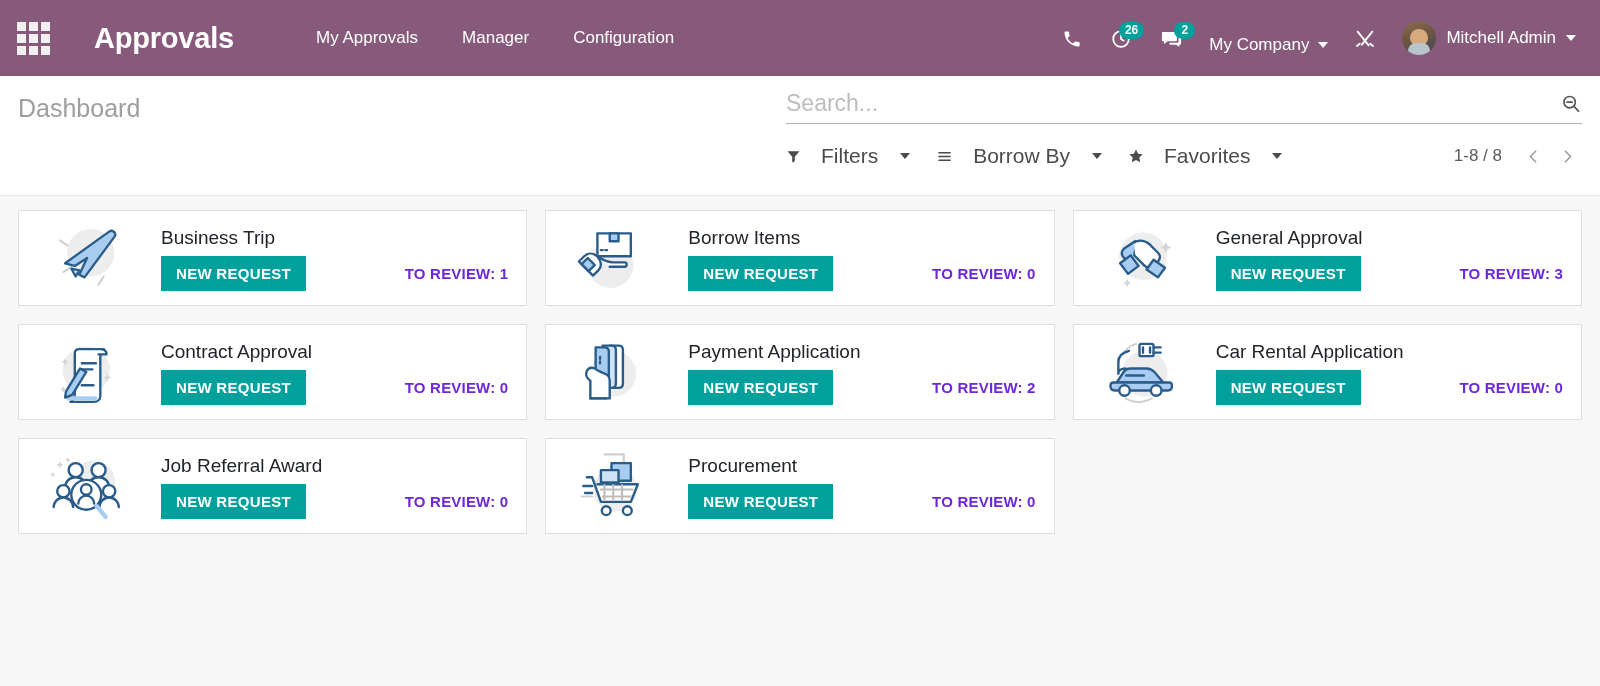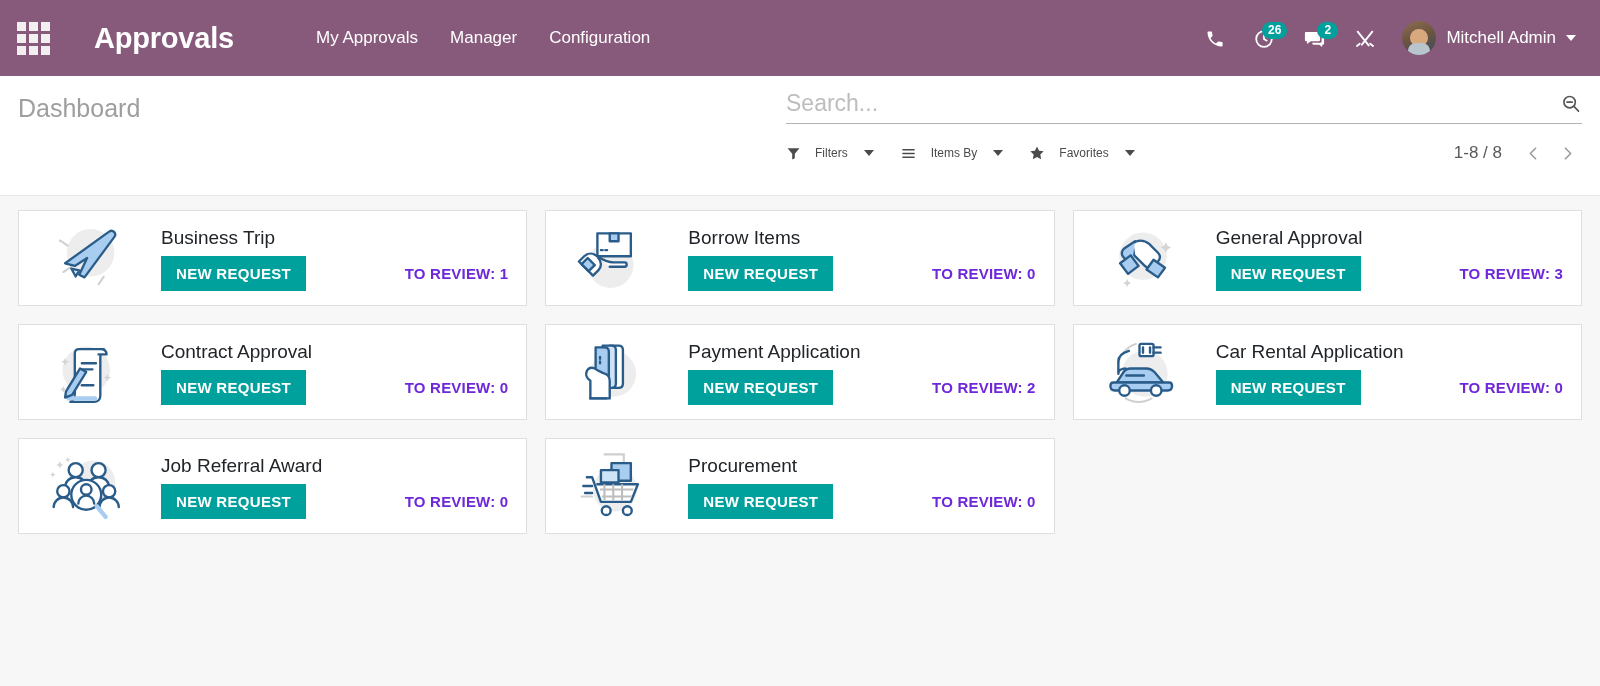--- a/index.html
+++ b/index.html
@@ -36,21 +36,21 @@
     font-size: 29px;
     font-weight: bold;
     margin-left: 40px;
     letter-spacing: -0.2px;
     white-space: nowrap;
   }
   .menu {
     display: flex;
     align-items: center;
     margin-left: 66px;
-    gap: 0px;
+    gap: 12px;
   }
   .menu-item {
     font-size: 17px;
     padding: 8px 16px;
     white-space: nowrap;
     cursor: pointer;
     color: #ffffff;
   }
   .nav-right {
     margin-left: auto;
@@ -143,22 +143,22 @@
   }
   .search-input::placeholder { color: #bdbdbd; }
   .search-icon { color: #666; display:flex; cursor: pointer; }
 
   .cp-row2 {
     position: absolute;
     left: 786px; right: 18px; top: 62px;
     display: flex; align-items: center;
   }
   .dropdown-toggle {
-    display: flex; align-items: center; gap: 14px;
-    font-size: 12px; color: #4b4b4b;
+    display: flex; align-items: center; gap: 20px;
+    font-size: 21px; color: #4b4b4b;
     padding: 6px 12px 6px 0; margin-right: 14px;
     cursor: pointer; white-space: nowrap;
   }
   .dropdown-toggle .caret-dark {
     width: 0; height: 0;
     border-left: 5px solid transparent;
     border-right: 5px solid transparent;
     border-top: 6px solid #4b4b4b;
     margin-left: 2px;
   }
@@ -286,20 +286,24 @@
     </div>
 
     <div class="nav-btn">
       <svg width="23" height="23" viewBox="0 0 24 24" fill="#fff">
         <path d="M3.2 4.2h13.4c.7 0 1.2.5 1.2 1.2v7.2c0 .7-.5 1.2-1.2 1.2H8.1l-4 3v-3H3.2c-.7 0-1.2-.5-1.2-1.2V5.4c0-.7.5-1.2 1.2-1.2z"></path>
         <path d="M19.4 9.1h1.4c.7 0 1.2.5 1.2 1.2v6c0 .7-.5 1.2-1.2 1.2h-.7v2.4l-3.2-2.4h-6c-.7 0-1.2-.5-1.2-1.2v-.9h8.5c.7 0 1.2-.5 1.2-1.2V9.1z"></path>
       </svg>
       <span class="badge">2</span>
     </div>
 
+    <div class="company">
+      <span>My Company</span>
+      <span class="caret"></span>
+    </div>
 
     <div class="nav-btn">
       <svg width="22" height="22" viewBox="0 0 24 24" fill="none" stroke="#fff" stroke-width="2" stroke-linecap="round">
         <path d="M4 4l12 15"></path>
         <path d="M20 4L8.6 18.2"></path>
         <path d="M3.2 19.6l3.1-2.4"></path>
         <path d="M20.8 19.6l-3.2-2.5"></path>
       </svg>
     </div>
 
@@ -336,21 +340,21 @@
         <path d="M2.5 3.5h19l-7.4 8.7v7.3l-4.2 2.2v-9.5z"></path>
       </svg>
       <span>Filters</span>
       <span class="caret-dark"></span>
     </div>
 
     <div class="dropdown-toggle">
       <svg width="17" height="15" viewBox="0 0 24 24" stroke="#4b4b4b" stroke-width="2.2" stroke-linecap="round">
         <path d="M3 6h18M3 12h18M3 18h18"></path>
       </svg>
-      <span>Items By</span>
+      <span>Borrow By</span>
       <span class="caret-dark"></span>
     </div>
 
     <div class="dropdown-toggle">
       <svg width="16" height="16" viewBox="0 0 24 24" fill="#4b4b4b">
         <path d="M12 2.2l3.1 6.3 6.9 1-5 4.9 1.2 6.9-6.2-3.3-6.2 3.3 1.2-6.9-5-4.9 6.9-1z"></path>
       </svg>
       <span>Favorites</span>
       <span class="caret-dark"></span>
     </div>

